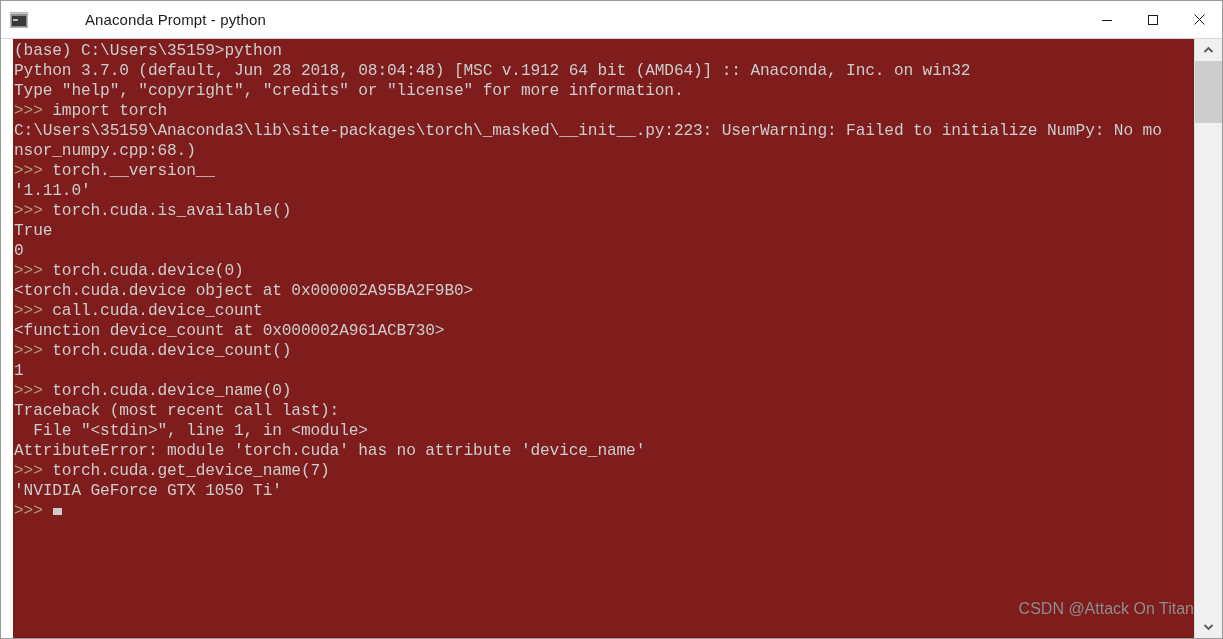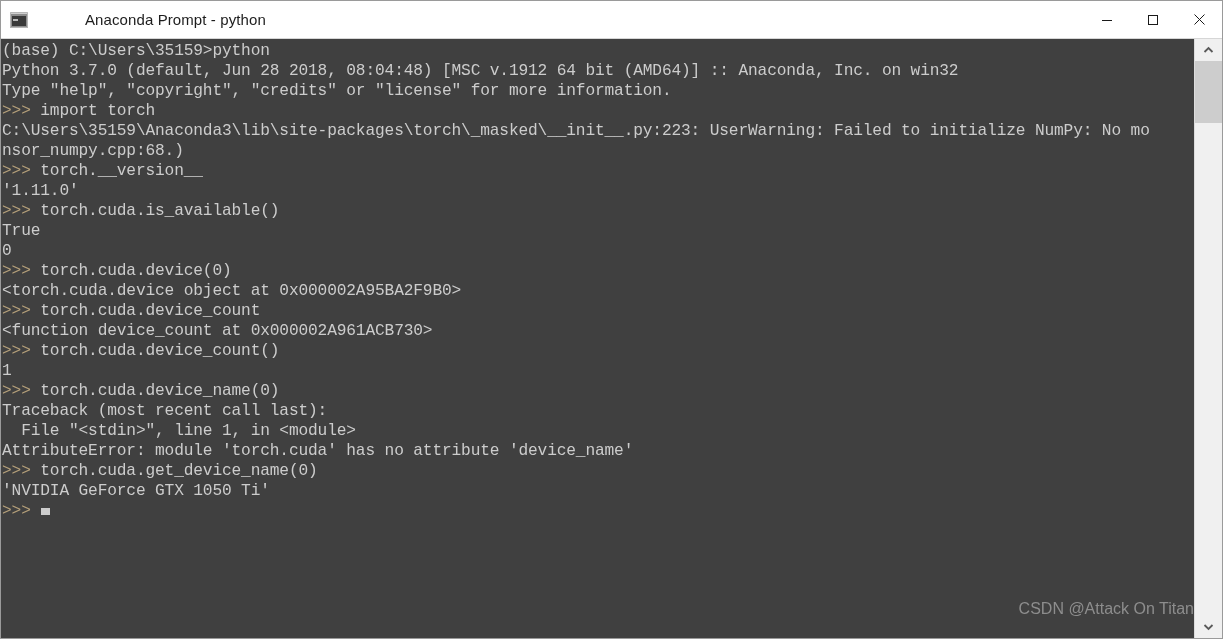--- a/index.html
+++ b/index.html
@@ -86,23 +86,24 @@
     border: none;
     padding: 0;
     cursor: default;
   }
   .winbtn svg { display: block; }
 
   
   #console-wrap {
     position: relative;
     flex: 1 1 auto;
-    background: #404040;
-    display: flex;
-    overflow: hidden;
+    background: #7f1d1d;
+    display: flex;
+    overflow: hidden;
+    margin-left: 12px;
   }
   #console {
     position: relative;
     flex: 1 1 auto;
     overflow: hidden;
     padding: 2px 0 0 1px;
   }
   .line {
     font-family: "Liberation Mono", "DejaVu Sans Mono", monospace;
     font-size: 16.2px;
@@ -209,29 +210,29 @@
         <div class="line"><span class="prompt">&gt;&gt;&gt; </span><span>import torch</span></div>
         <div class="line"><span>C:\Users\35159\Anaconda3\lib\site-packages\torch\_masked\__init__.py:223: UserWarning: Failed to initialize NumPy: No mo</span></div>
         <div class="line"><span>nsor_numpy.cpp:68.)</span></div>
         <div class="line"><span class="prompt">&gt;&gt;&gt; </span><span>torch.__version__</span></div>
         <div class="line"><span>'1.11.0'</span></div>
         <div class="line"><span class="prompt">&gt;&gt;&gt; </span><span>torch.cuda.is_available()</span></div>
         <div class="line"><span>True</span></div>
         <div class="line"><span>0</span></div>
         <div class="line"><span class="prompt">&gt;&gt;&gt; </span><span>torch.cuda.device(0)</span></div>
         <div class="line"><span>&lt;torch.cuda.device object at 0x000002A95BA2F9B0&gt;</span></div>
-        <div class="line"><span class="prompt">&gt;&gt;&gt; </span><span>torch.cuda.device_count</span></div>
+        <div class="line"><span class="prompt">&gt;&gt;&gt; </span><span>call.cuda.device_count</span></div>
         <div class="line"><span>&lt;function device_count at 0x000002A961ACB730&gt;</span></div>
         <div class="line"><span class="prompt">&gt;&gt;&gt; </span><span>torch.cuda.device_count()</span></div>
         <div class="line"><span>1</span></div>
         <div class="line"><span class="prompt">&gt;&gt;&gt; </span><span>torch.cuda.device_name(0)</span></div>
         <div class="line"><span>Traceback (most recent call last):</span></div>
         <div class="line"><span>  File "&lt;stdin&gt;", line 1, in &lt;module&gt;</span></div>
         <div class="line"><span>AttributeError: module 'torch.cuda' has no attribute 'device_name'</span></div>
-        <div class="line"><span class="prompt">&gt;&gt;&gt; </span><span>torch.cuda.get_device_name(0)</span></div>
+        <div class="line"><span class="prompt">&gt;&gt;&gt; </span><span>torch.cuda.get_device_name(7)</span></div>
         <div class="line"><span>'NVIDIA GeForce GTX 1050 Ti'</span></div>
         <div class="line"><span class="prompt">&gt;&gt;&gt; </span><span></span><span class="cursor"></span></div>
       </div>
 
     <div id="watermark">CSDN @Attack On Titan</div>
 
     <div id="scrollbar">
       <div class="sb-arrow">
         <svg width="11" height="8" viewBox="0 0 11 8">
           <polyline points="1.5,6 5.5,2 9.5,6" fill="none" stroke="#5a5a5a" stroke-width="1.8"></polyline>

